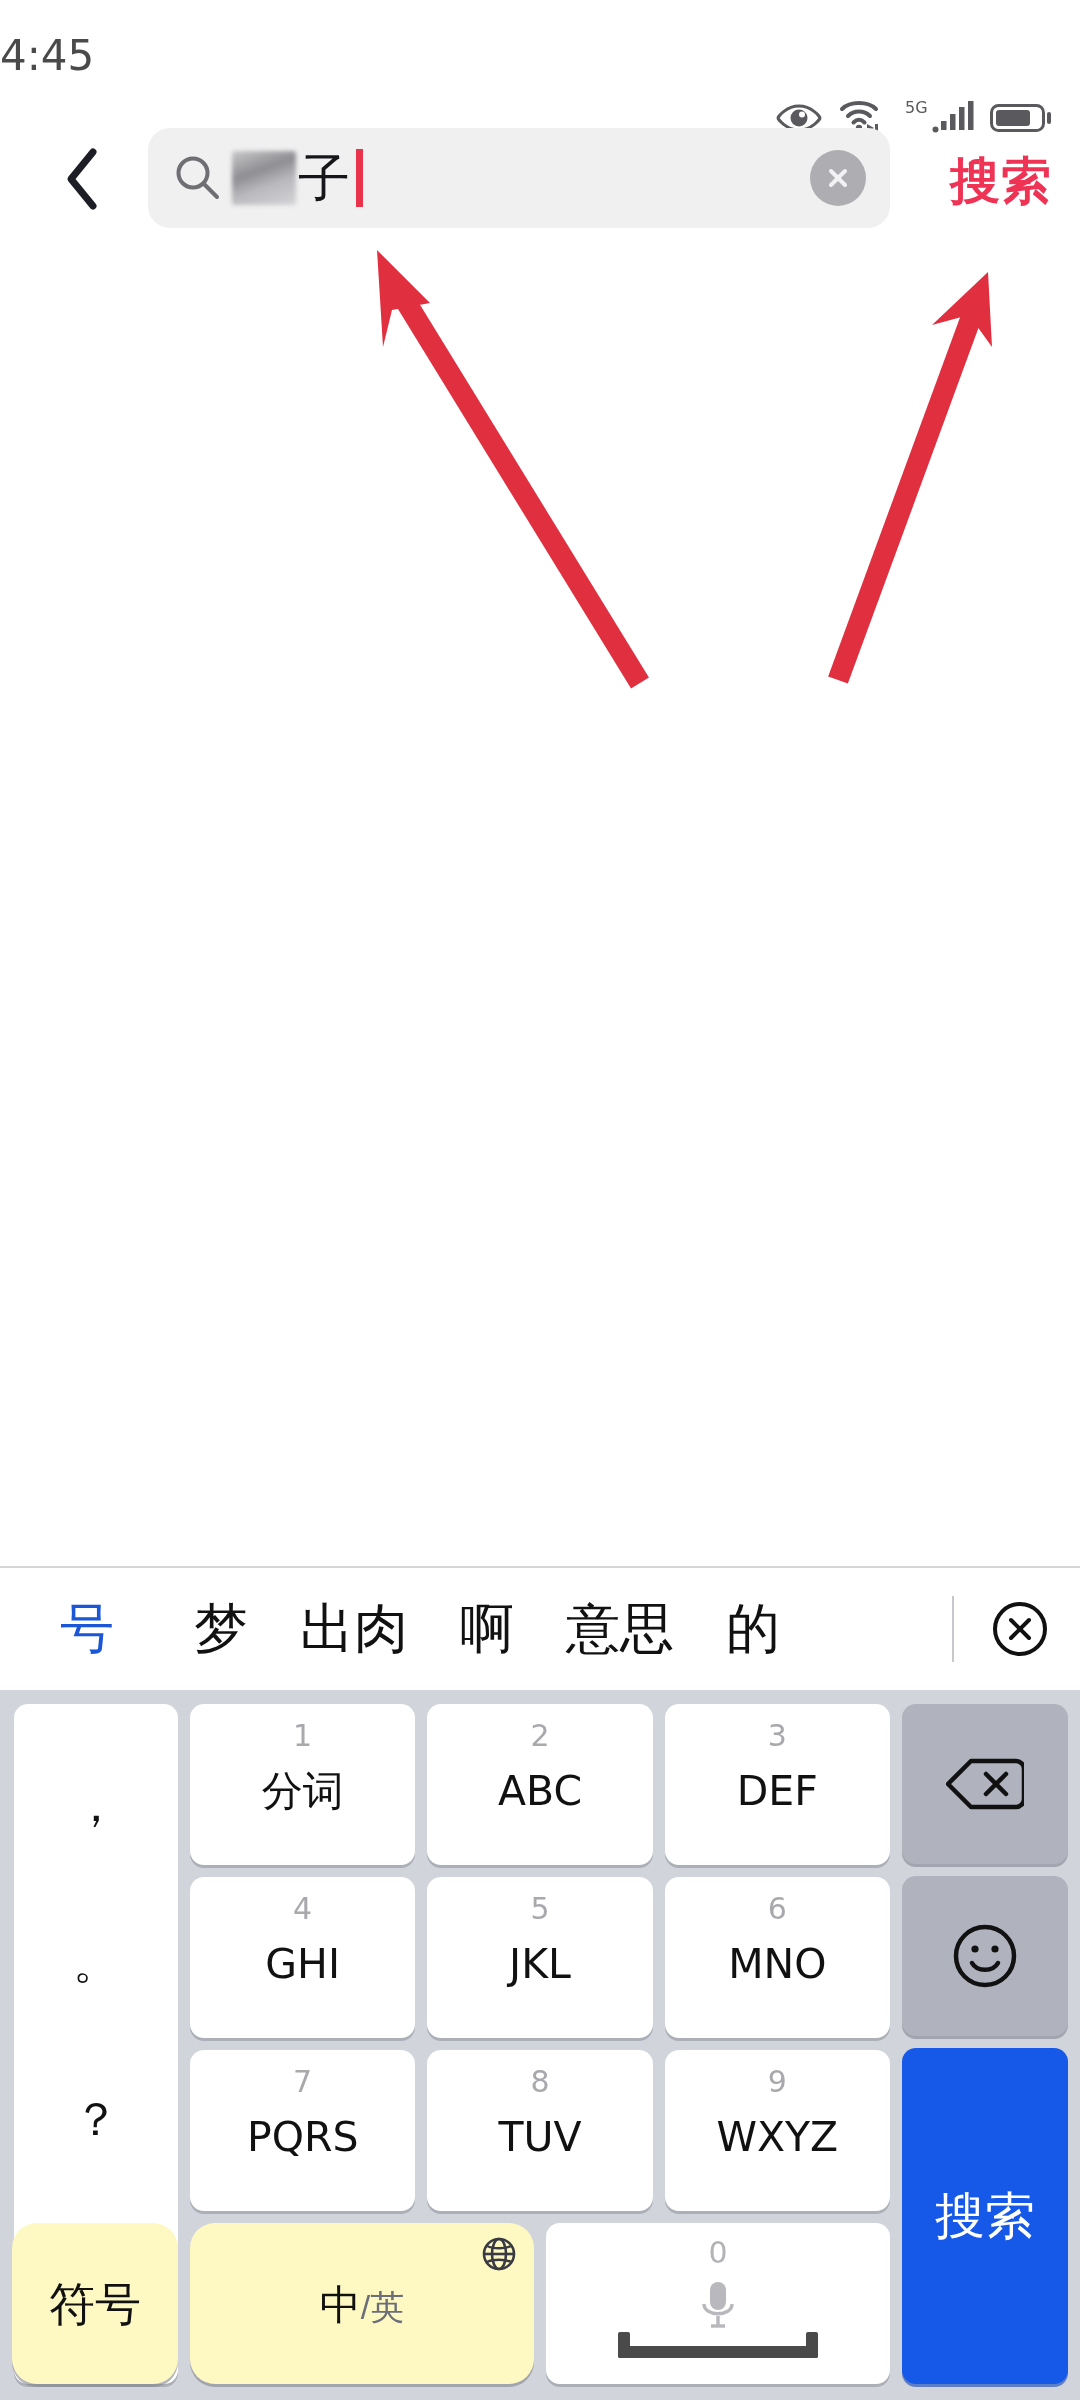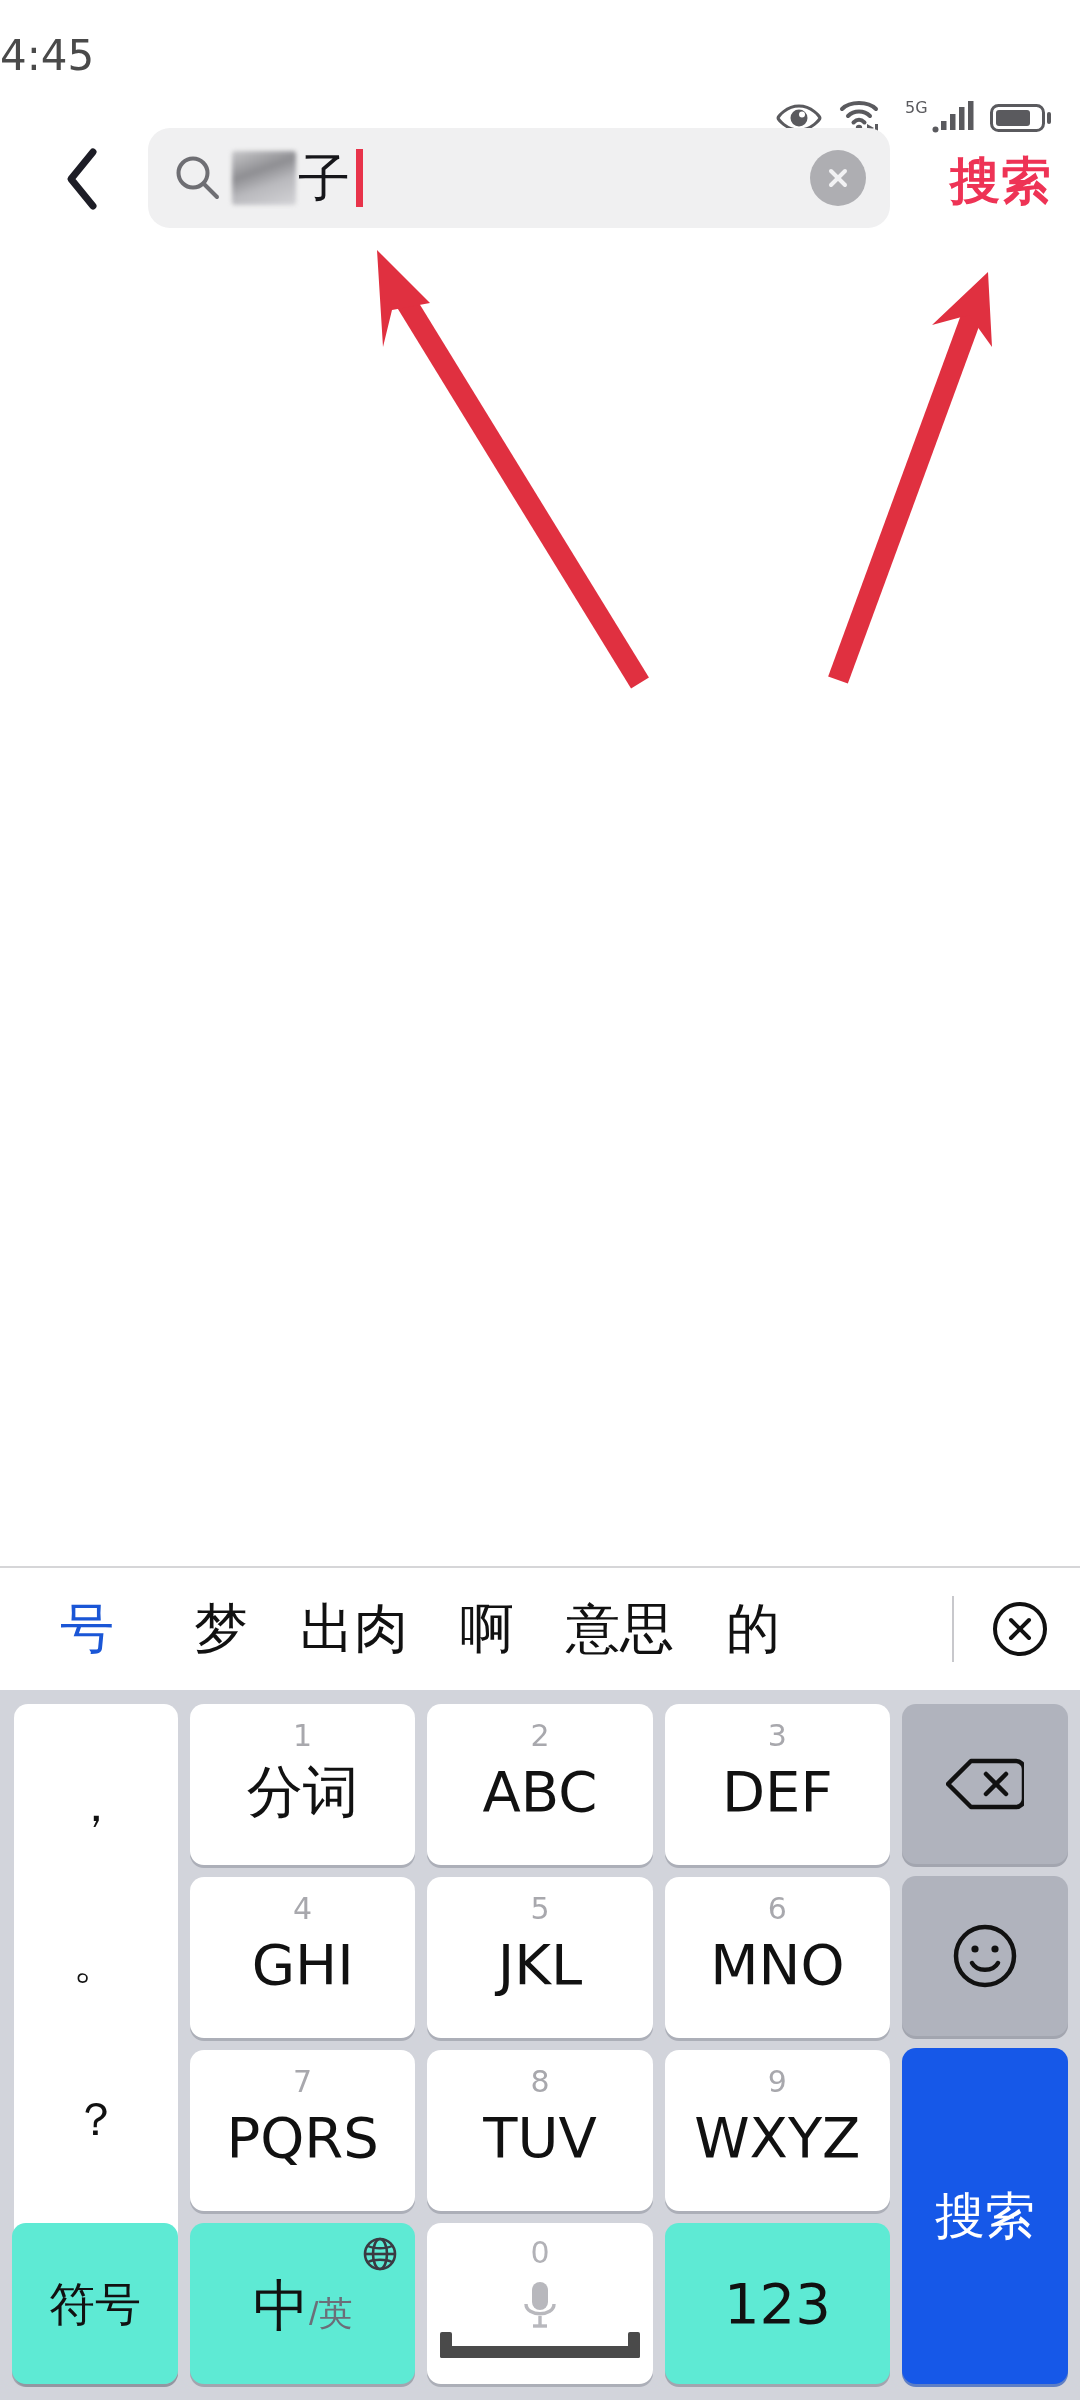--- a/index.html
+++ b/index.html
@@ -121,27 +121,27 @@
   .kb-row { flex:1 1 0; display:flex; }
   .kb-cell { flex:1 1 0; padding:6px; }
   .kb-key {
     width:100%; height:100%; border-radius:14px;
     background:#ffffff;
     box-shadow:0 3px 0 rgba(140,143,155,0.55);
     display:flex; flex-direction:column;
     align-items:center; justify-content:center;
     position:relative;
   }
-  .kb-key.gray { background:#5eead4; box-shadow:0 3px 0 rgba(130,133,145,0.6); }
+  .kb-key.gray { background:#fef9c3; box-shadow:0 3px 0 rgba(130,133,145,0.6);border-radius:25px; }
   .key-num {
     position:absolute; top:14px; left:0; right:0; text-align:center;
     font-size:30px; color:#a8a8ad; font-family:"DejaVu Sans",sans-serif;
   }
   .key-main {
-    font-size:56px; color:#111; line-height:1;
+    font-size:41px; color:#111; line-height:1;
     font-family:"DejaVu Sans",sans-serif; margin-top:14px;
   }
   .key-main.small { font-size:46px; }
   .key-main.nomargin { margin-top:0; }
 
   #kb-col-enter { flex:0 0 178px; display:flex; flex-direction:column; padding:0; }
   .enter-cell { padding:6px; }
   .enter-cell.r1 { flex:0 0 auto; height:172px; }
   .enter-cell.r2 { flex:0 0 auto; height:172px; }
   .enter-cell.r3 { flex:1 1 auto; }
@@ -374,25 +374,20 @@
           <span id="space-zero">0</span>
           <svg width="46" height="62" viewBox="0 0 46 62" style="margin-top:6px">
             <rect x="15" y="6" width="16" height="28" rx="8" fill="#b8b8bd"></rect>
             <path d="M9 28 C9 41 37 41 37 28" fill="none" stroke="#b8b8bd" stroke-width="3.4"></path>
             <line x1="23" y1="40" x2="23" y2="50" stroke="#b8b8bd" stroke-width="3.4"></line>
             <line x1="16" y1="50" x2="30" y2="50" stroke="#b8b8bd" stroke-width="3.4"></line>
           </svg>
           <div id="space-bar-line"></div>
         </div>
       </div>
-      <div class="kb-cell">
-        <div class="kb-key gray">
-          <span class="key-main nomargin">123</span>
-        </div>
-      </div>
     </div>
   </div>
 
   <div id="kb-col-enter">
     <div class="enter-cell r1">
       <div class="enter-key gray">
         <svg width="78" height="58" viewBox="0 0 78 58">
           <path d="M25 6 L70 6 A8 8 0 0 1 78 14 L78 44 A8 8 0 0 1 70 52 L25 52 L2 29 Z" fill="none" stroke="#111111" stroke-width="4.5" stroke-linejoin="round"></path>
           <line x1="40" y1="19" x2="60" y2="39" stroke="#111111" stroke-width="4.5" stroke-linecap="round"></line>
           <line x1="60" y1="19" x2="40" y2="39" stroke="#111111" stroke-width="4.5" stroke-linecap="round"></line>

